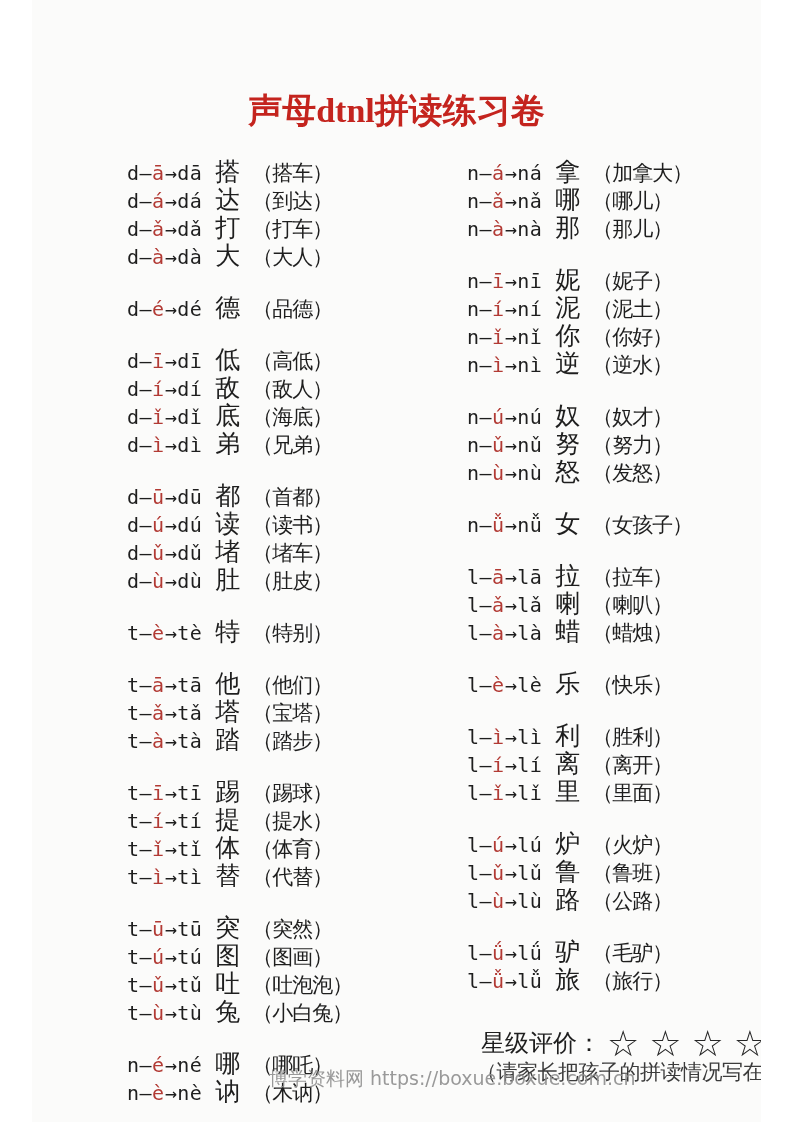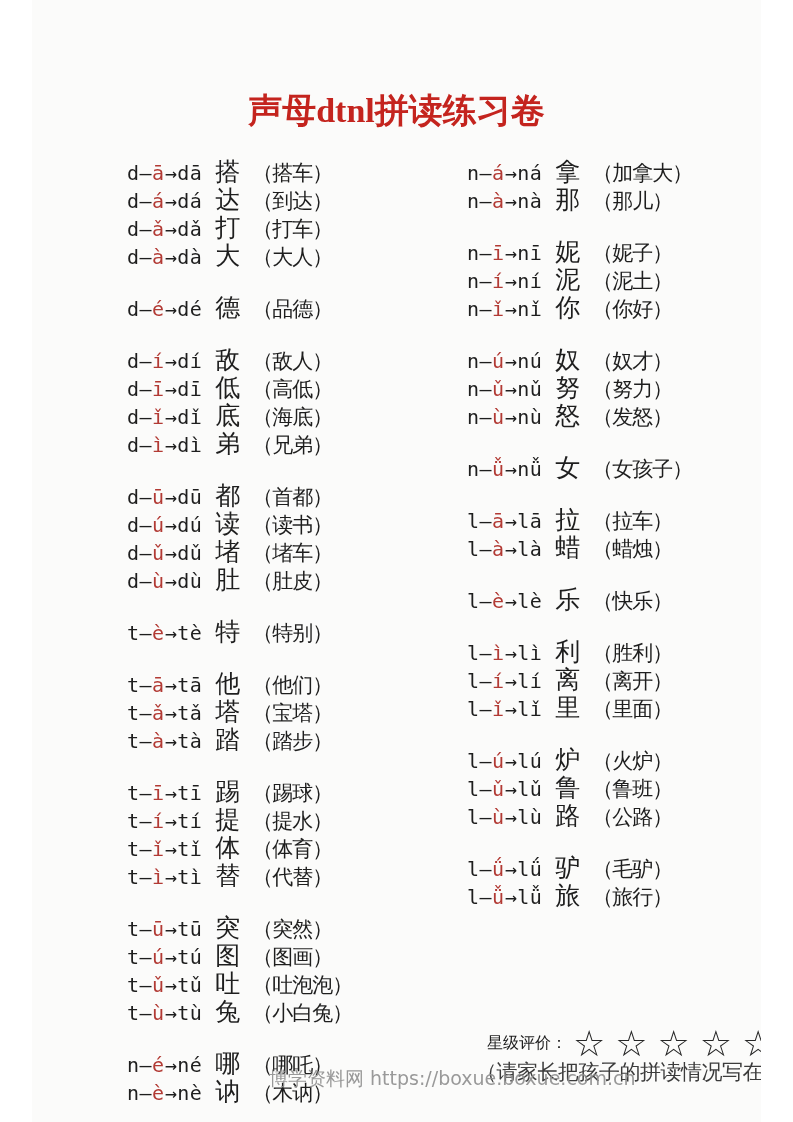--- a/index.html
+++ b/index.html
@@ -21,21 +21,21 @@
   .py{
     font-family:"DejaVu Sans Mono","DejaVu Sans",monospace;
     font-size:20px;letter-spacing:0.5px;font-weight:500;
   }
   .hz{font-size:25px;margin-left:13px;font-family:"Liberation Serif",serif;}
   .word{font-size:21px;margin-left:12px;font-family:Liberation Mono, monospace;letter-spacing:-1px;}
   .rating{
     position:absolute;left:449px;top:1022px;height:42px;
     display:flex;align-items:center;white-space:nowrap;
   }
-  .rating-label{font-size:16px;font-family:"Liberation Serif",serif;margin-left:6px;}
+  .rating-label{font-size:24px;font-family:"Liberation Serif",serif;}
   .rating-stars{font-size:36px;letter-spacing:10px;margin-left:6px;color:#262626;}
   .note{
     position:absolute;left:444px;top:1058px;
     font-size:21px;color:#3b3b3b;white-space:nowrap;
     font-family:"Liberation Serif",serif;letter-spacing:-0.5px;
   }
   .watermark{
     position:absolute;left:237px;top:1066px;z-index:5;
     font-size:19px;color:#8f8f8f;white-space:nowrap;opacity:0.9;
   }
@@ -50,22 +50,22 @@
       <div class="group">
         <div class="row"><span class="py"><span class="ini">d</span><span class="dash">—</span><span class="vow" style="color: rgb(178, 58, 52);">ā</span><span class="arr">→</span><span class="syl">dā</span></span><span class="hz">搭</span><span class="word">（搭车）</span></div>
         <div class="row"><span class="py"><span class="ini">d</span><span class="dash">—</span><span class="vow" style="color: rgb(178, 58, 52);">á</span><span class="arr">→</span><span class="syl">dá</span></span><span class="hz">达</span><span class="word">（到达）</span></div>
         <div class="row"><span class="py"><span class="ini">d</span><span class="dash">—</span><span class="vow" style="color: rgb(178, 58, 52);">ǎ</span><span class="arr">→</span><span class="syl">dǎ</span></span><span class="hz">打</span><span class="word">（打车）</span></div>
         <div class="row"><span class="py"><span class="ini">d</span><span class="dash">—</span><span class="vow" style="color: rgb(178, 58, 52);">à</span><span class="arr">→</span><span class="syl">dà</span></span><span class="hz">大</span><span class="word">（大人）</span></div>
       </div>
       <div class="group">
         <div class="row"><span class="py"><span class="ini">d</span><span class="dash">—</span><span class="vow" style="color: rgb(178, 58, 52);">é</span><span class="arr">→</span><span class="syl">dé</span></span><span class="hz">德</span><span class="word">（品德）</span></div>
       </div>
       <div class="group">
+        <div class="row"><span class="py"><span class="ini">d</span><span class="dash">—</span><span class="vow" style="color: rgb(178, 58, 52);">ī</span><span class="arr">→</span><span class="syl">dī</span></span><span class="hz">低</span><span class="word">（高低）</span></div>
         <div class="row"><span class="py"><span class="ini">d</span><span class="dash">—</span><span class="vow" style="color: rgb(178, 58, 52);">í</span><span class="arr">→</span><span class="syl">dí</span></span><span class="hz">敌</span><span class="word">（敌人）</span></div>
-        <div class="row"><span class="py"><span class="ini">d</span><span class="dash">—</span><span class="vow" style="color: rgb(178, 58, 52);">ī</span><span class="arr">→</span><span class="syl">dī</span></span><span class="hz">低</span><span class="word">（高低）</span></div>
         <div class="row"><span class="py"><span class="ini">d</span><span class="dash">—</span><span class="vow" style="color: rgb(178, 58, 52);">ǐ</span><span class="arr">→</span><span class="syl">dǐ</span></span><span class="hz">底</span><span class="word">（海底）</span></div>
         <div class="row"><span class="py"><span class="ini">d</span><span class="dash">—</span><span class="vow" style="color: rgb(178, 58, 52);">ì</span><span class="arr">→</span><span class="syl">dì</span></span><span class="hz">弟</span><span class="word">（兄弟）</span></div>
       </div>
       <div class="group">
         <div class="row"><span class="py"><span class="ini">d</span><span class="dash">—</span><span class="vow" style="color: rgb(178, 58, 52);">ū</span><span class="arr">→</span><span class="syl">dū</span></span><span class="hz">都</span><span class="word">（首都）</span></div>
         <div class="row"><span class="py"><span class="ini">d</span><span class="dash">—</span><span class="vow" style="color: rgb(178, 58, 52);">ú</span><span class="arr">→</span><span class="syl">dú</span></span><span class="hz">读</span><span class="word">（读书）</span></div>
         <div class="row"><span class="py"><span class="ini">d</span><span class="dash">—</span><span class="vow" style="color: rgb(178, 58, 52);">ǔ</span><span class="arr">→</span><span class="syl">dǔ</span></span><span class="hz">堵</span><span class="word">（堵车）</span></div>
         <div class="row"><span class="py"><span class="ini">d</span><span class="dash">—</span><span class="vow" style="color: rgb(178, 58, 52);">ù</span><span class="arr">→</span><span class="syl">dù</span></span><span class="hz">肚</span><span class="word">（肚皮）</span></div>
       </div>
       <div class="group">
@@ -89,37 +89,40 @@
         <div class="row"><span class="py"><span class="ini">t</span><span class="dash">—</span><span class="vow" style="color: rgb(178, 58, 52);">ù</span><span class="arr">→</span><span class="syl">tù</span></span><span class="hz">兔</span><span class="word">（小白兔）</span></div>
       </div>
       <div class="group">
         <div class="row"><span class="py"><span class="ini">n</span><span class="dash">—</span><span class="vow" style="color: rgb(178, 58, 52);">é</span><span class="arr">→</span><span class="syl">né</span></span><span class="hz">哪</span><span class="word">（哪吒）</span></div>
         <div class="row"><span class="py"><span class="ini">n</span><span class="dash">—</span><span class="vow" style="color: rgb(178, 58, 52);">è</span><span class="arr">→</span><span class="syl">nè</span></span><span class="hz">讷</span><span class="word">（木讷）</span></div>
       </div>
     </div>
   <div class="col col-right">
       <div class="group">
         <div class="row"><span class="py"><span class="ini">n</span><span class="dash">—</span><span class="vow" style="color: rgb(178, 58, 52);">á</span><span class="arr">→</span><span class="syl">ná</span></span><span class="hz">拿</span><span class="word">（加拿大）</span></div>
+        <div class="row"><span class="py"><span class="ini">n</span><span class="dash">—</span><span class="vow" style="color: rgb(178, 58, 52);">ǎ</span><span class="arr">→</span><span class="syl">nǎ</span></span><span class="hz">哪</span><span class="word">（哪儿）</span></div>
         <div class="row"><span class="py"><span class="ini">n</span><span class="dash">—</span><span class="vow" style="color: rgb(178, 58, 52);">à</span><span class="arr">→</span><span class="syl">nà</span></span><span class="hz">那</span><span class="word">（那儿）</span></div>
       </div>
       <div class="group">
         <div class="row"><span class="py"><span class="ini">n</span><span class="dash">—</span><span class="vow" style="color: rgb(178, 58, 52);">ī</span><span class="arr">→</span><span class="syl">nī</span></span><span class="hz">妮</span><span class="word">（妮子）</span></div>
         <div class="row"><span class="py"><span class="ini">n</span><span class="dash">—</span><span class="vow" style="color: rgb(178, 58, 52);">í</span><span class="arr">→</span><span class="syl">ní</span></span><span class="hz">泥</span><span class="word">（泥土）</span></div>
         <div class="row"><span class="py"><span class="ini">n</span><span class="dash">—</span><span class="vow" style="color: rgb(178, 58, 52);">ǐ</span><span class="arr">→</span><span class="syl">nǐ</span></span><span class="hz">你</span><span class="word">（你好）</span></div>
+        <div class="row"><span class="py"><span class="ini">n</span><span class="dash">—</span><span class="vow" style="color: rgb(178, 58, 52);">ì</span><span class="arr">→</span><span class="syl">nì</span></span><span class="hz">逆</span><span class="word">（逆水）</span></div>
       </div>
       <div class="group">
         <div class="row"><span class="py"><span class="ini">n</span><span class="dash">—</span><span class="vow" style="color: rgb(178, 58, 52);">ú</span><span class="arr">→</span><span class="syl">nú</span></span><span class="hz">奴</span><span class="word">（奴才）</span></div>
         <div class="row"><span class="py"><span class="ini">n</span><span class="dash">—</span><span class="vow" style="color: rgb(178, 58, 52);">ǔ</span><span class="arr">→</span><span class="syl">nǔ</span></span><span class="hz">努</span><span class="word">（努力）</span></div>
         <div class="row"><span class="py"><span class="ini">n</span><span class="dash">—</span><span class="vow" style="color: rgb(178, 58, 52);">ù</span><span class="arr">→</span><span class="syl">nù</span></span><span class="hz">怒</span><span class="word">（发怒）</span></div>
       </div>
       <div class="group">
         <div class="row"><span class="py"><span class="ini">n</span><span class="dash">—</span><span class="vow" style="color: rgb(178, 58, 52);">ǚ</span><span class="arr">→</span><span class="syl">nǚ</span></span><span class="hz">女</span><span class="word">（女孩子）</span></div>
       </div>
       <div class="group">
         <div class="row"><span class="py"><span class="ini">l</span><span class="dash">—</span><span class="vow" style="color: rgb(178, 58, 52);">ā</span><span class="arr">→</span><span class="syl">lā</span></span><span class="hz">拉</span><span class="word">（拉车）</span></div>
+        <div class="row"><span class="py"><span class="ini">l</span><span class="dash">—</span><span class="vow" style="color: rgb(178, 58, 52);">ǎ</span><span class="arr">→</span><span class="syl">lǎ</span></span><span class="hz">喇</span><span class="word">（喇叭）</span></div>
         <div class="row"><span class="py"><span class="ini">l</span><span class="dash">—</span><span class="vow" style="color: rgb(178, 58, 52);">à</span><span class="arr">→</span><span class="syl">là</span></span><span class="hz">蜡</span><span class="word">（蜡烛）</span></div>
       </div>
       <div class="group">
         <div class="row"><span class="py"><span class="ini">l</span><span class="dash">—</span><span class="vow" style="color: rgb(178, 58, 52);">è</span><span class="arr">→</span><span class="syl">lè</span></span><span class="hz">乐</span><span class="word">（快乐）</span></div>
       </div>
       <div class="group">
         <div class="row"><span class="py"><span class="ini">l</span><span class="dash">—</span><span class="vow" style="color: rgb(178, 58, 52);">ì</span><span class="arr">→</span><span class="syl">lì</span></span><span class="hz">利</span><span class="word">（胜利）</span></div>
         <div class="row"><span class="py"><span class="ini">l</span><span class="dash">—</span><span class="vow" style="color: rgb(178, 58, 52);">í</span><span class="arr">→</span><span class="syl">lí</span></span><span class="hz">离</span><span class="word">（离开）</span></div>
         <div class="row"><span class="py"><span class="ini">l</span><span class="dash">—</span><span class="vow" style="color: rgb(178, 58, 52);">ǐ</span><span class="arr">→</span><span class="syl">lǐ</span></span><span class="hz">里</span><span class="word">（里面）</span></div>
       </div>

